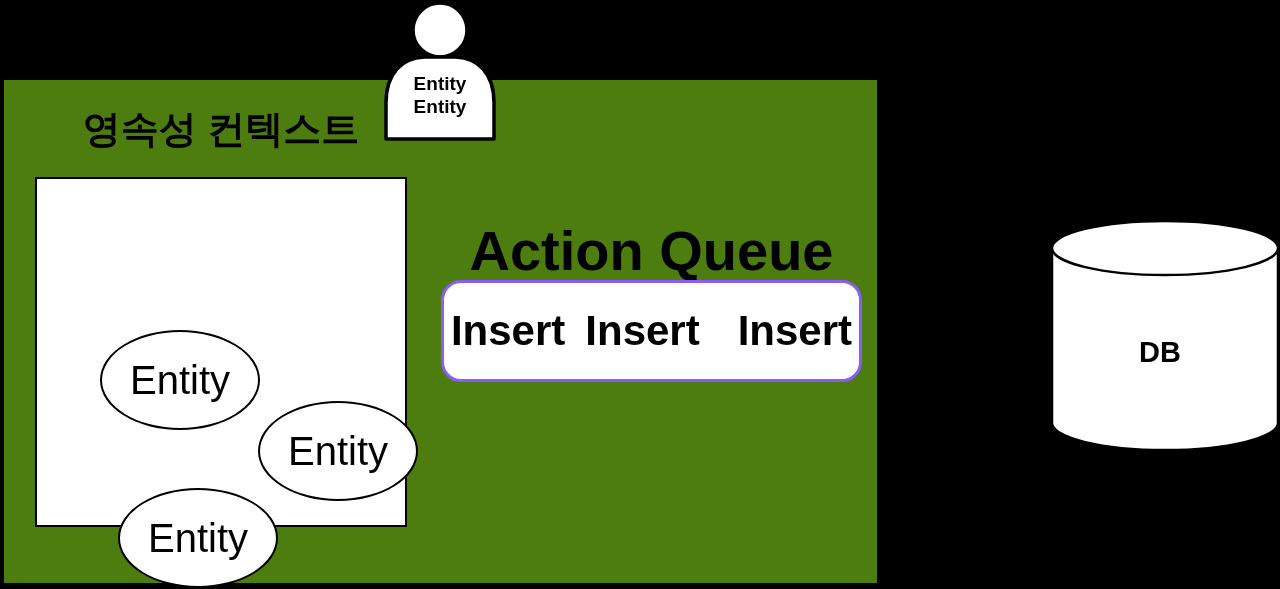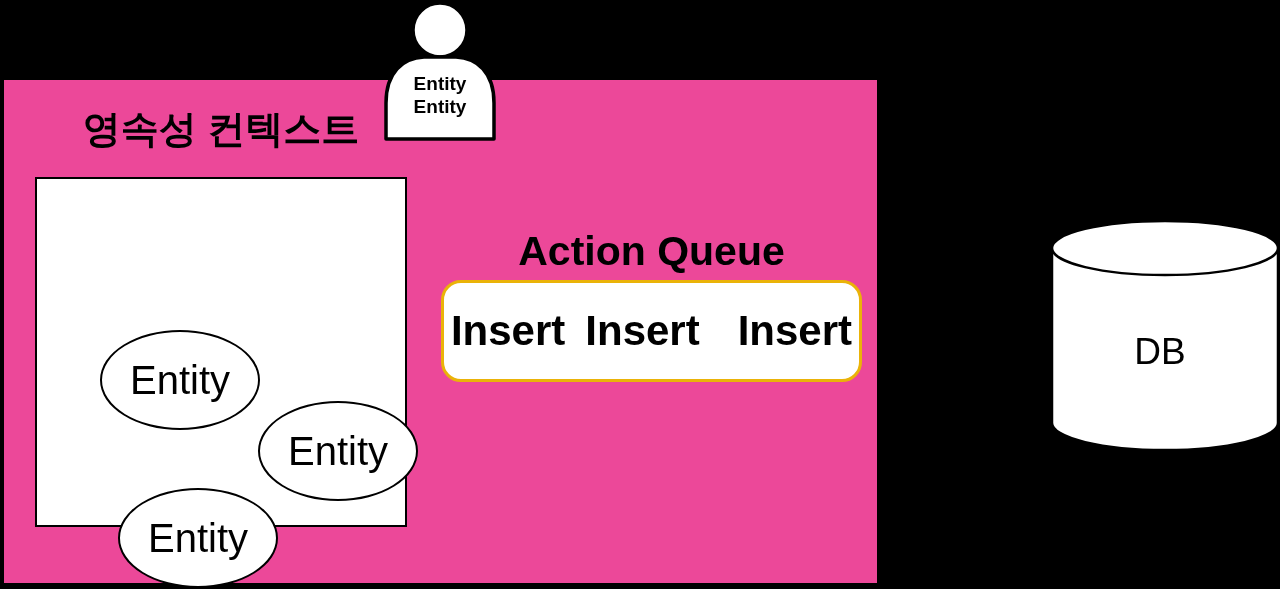--- a/index.html
+++ b/index.html
@@ -16,21 +16,21 @@
     overflow: hidden;
     color: #000000;
   }
   
   .pc-panel {
     position: absolute;
     left: 4px;
     top: 80px;
     width: 873px;
     height: 503px;
-    background: #ec4899;
+    background: #4d7c0f;
   }
   .pc-title {
     position: absolute;
     left: 31px;
     top: 24px;
     width: 372px;
     text-align: center;
     font-size: 38px;
     font-weight: bold;
     letter-spacing: 0px;
@@ -63,32 +63,32 @@
   .entity-1 { left: 63px;  top: 151px; }
   .entity-2 { left: 221px; top: 222px; }
   .entity-3 { left: 81px;  top: 309px; }
 
   .aq-title {
     position: absolute;
     left: 437px;
     top: 148px;
     width: 421px;
     text-align: center;
-    font-size: 41px;
+    font-size: 56px;
     font-weight: bold;
     line-height: 46px;
     white-space: nowrap;
   }
   .aq-box {
     position: absolute;
     left: 437px;
     top: 200px;
     width: 421px;
     height: 102px;
-    border: 3px solid #eab308;
+    border: 3px solid #8b5cf6;
     border-radius: 20px;
     box-sizing: border-box;
     background: #ffffff;
     display: flex;
     align-items: center;
     justify-content: center;
     font-size: 42px;
     font-weight: bold;
     white-space: nowrap;
   }
@@ -123,22 +123,22 @@
     width: 240px;
     height: 236px;
   }
   .db svg { position: absolute; left: 0; top: 0; }
   .db-label {
     position: absolute;
     left: 0;
     top: 110px;
     width: 240px;
     text-align: center;
-    font-size: 37px;
-    font-weight: 400;
+    font-size: 29px;
+    font-weight: 700;
     line-height: 48px;
   }
 </style>
 </head>
 <body>
 
 <div class="stage">
 
   <div class="pc-panel">
     <div class="pc-title">영속성 컨텍스트</div>

